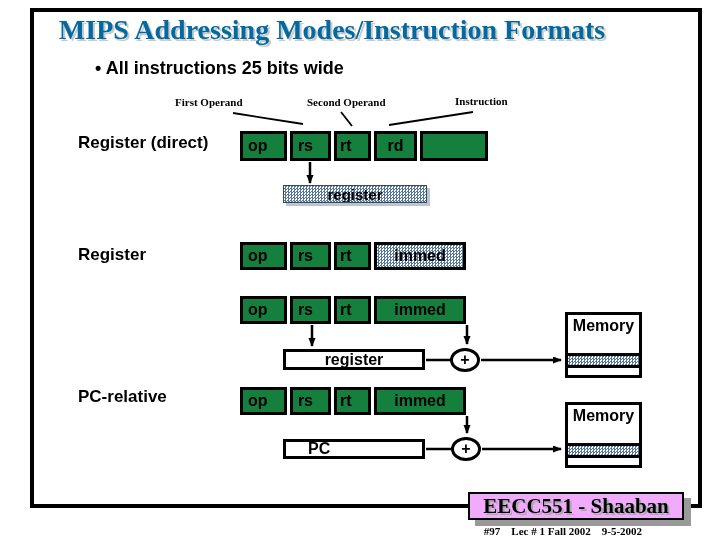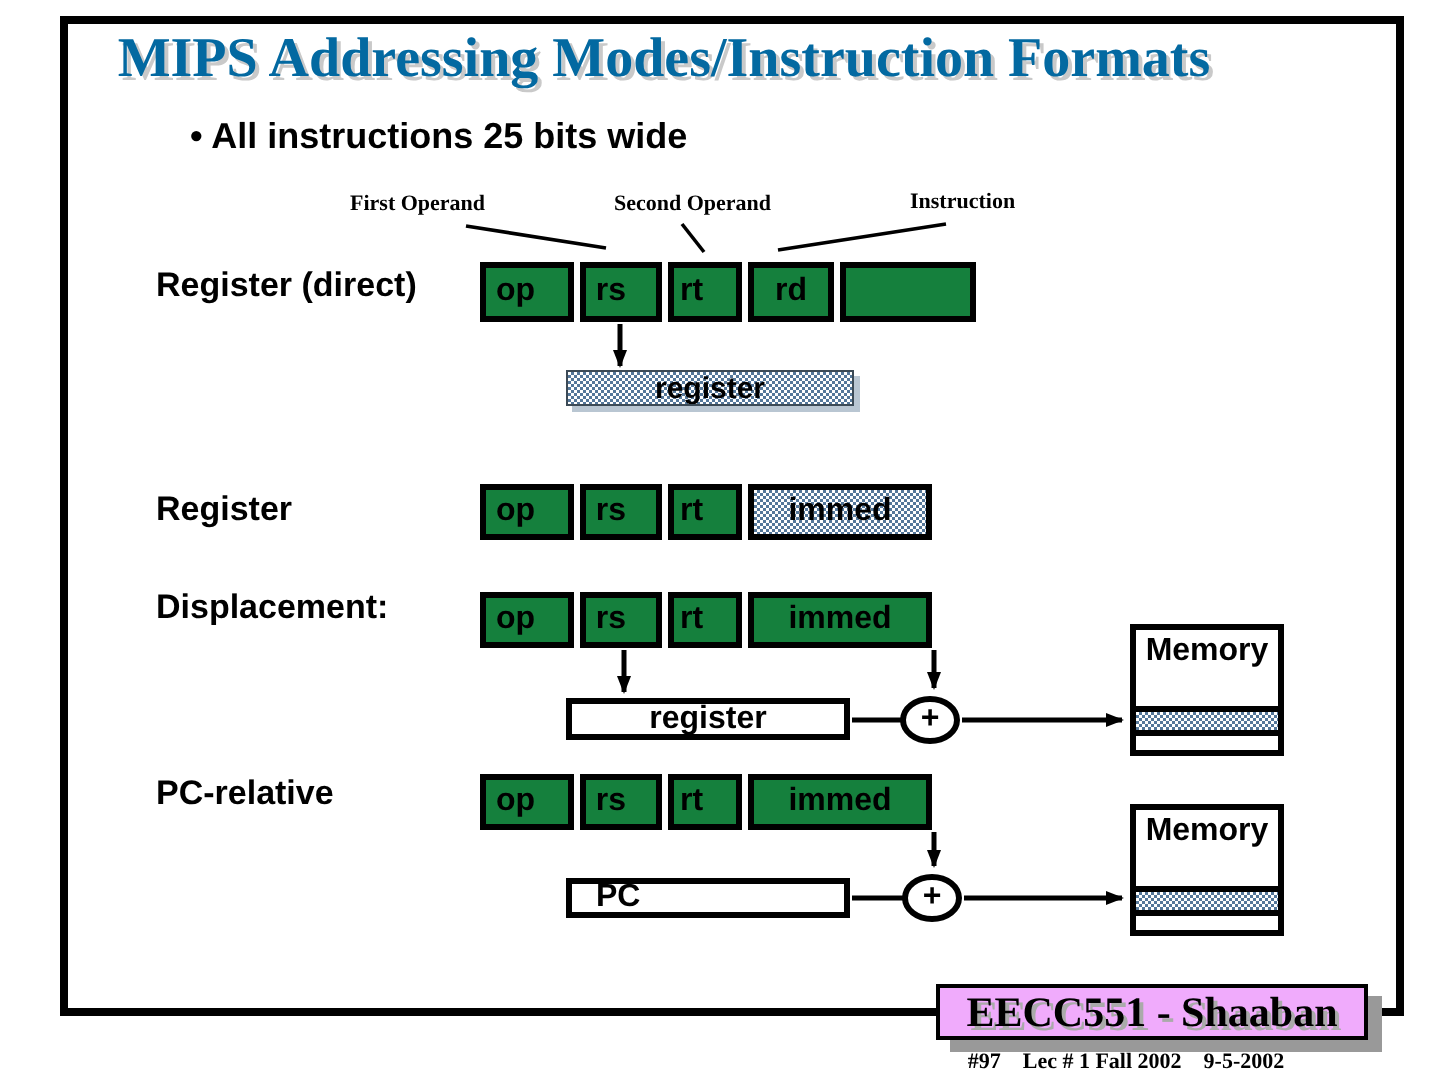--- a/index.html
+++ b/index.html
@@ -40,21 +40,21 @@
          background-size:3px 3px;}
 
   .reg-hatch{left:283px;top:185px;width:144px;height:18px;border:1px solid #3c4a56;
              display:flex;align-items:center;justify-content:center;
              font:bold 15px "Liberation Sans",sans-serif;color:#000;z-index:2;
              box-shadow:3px 3px 0 #b9c6d2;overflow:hidden;}
   .reg-white{left:283px;top:349px;width:142px;height:21px;border:3px solid #000;background:#fff;
              display:flex;align-items:center;justify-content:center;
              font:bold 16px "Liberation Sans",sans-serif;z-index:2;overflow:hidden;}
   .pc-box{left:283px;top:439px;width:142px;height:20px;border:3px solid #000;background:#fff;
-          display:flex;align-items:center;justify-content:flex-start;padding-left:12px;
+          display:flex;align-items:center;justify-content:flex-start;padding-left:22px;
           font:bold 16px "Liberation Sans",sans-serif;z-index:2;overflow:hidden;}
 
   
   .plus{width:30px;height:24px;border:3px solid #000;border-radius:50%;background:#fff;
         display:flex;align-items:center;justify-content:center;
         font:bold 16px "Liberation Sans",sans-serif;z-index:2;}
 
   
   .memory{width:77px;height:66px;border:3px solid #000;background:#fff;z-index:2;}
   .mem-title{text-align:center;font:bold 16px "Liberation Sans",sans-serif;line-height:19px;margin-top:1px;}
@@ -117,21 +117,20 @@
 
 <div class="abs fmt-label" style="top:246px;">Register</div>
 <div class="row" style="left:240px;top:242px;height:28px;">
   <div class="cell c-op">op</div>
   <div class="cell c-rs">rs</div>
   <div class="cell c-rt">rt</div>
   <div class="cell c-immed hatch">immed</div>
 </div>
 
 <div class="abs fmt-label" style="top:295px;">
-  <div>Displacement:</div>
 </div>
 <div class="row" style="left:240px;top:296px;height:28px;">
   <div class="cell c-op">op</div>
   <div class="cell c-rs">rs</div>
   <div class="cell c-rt">rt</div>
   <div class="cell c-immed">immed</div>
 </div>
 <div class="abs reg-white">register</div>
 <div class="abs plus" style="left:450px;top:348px;">+</div>
 <div class="abs memory" style="left:565px;top:312px;">

